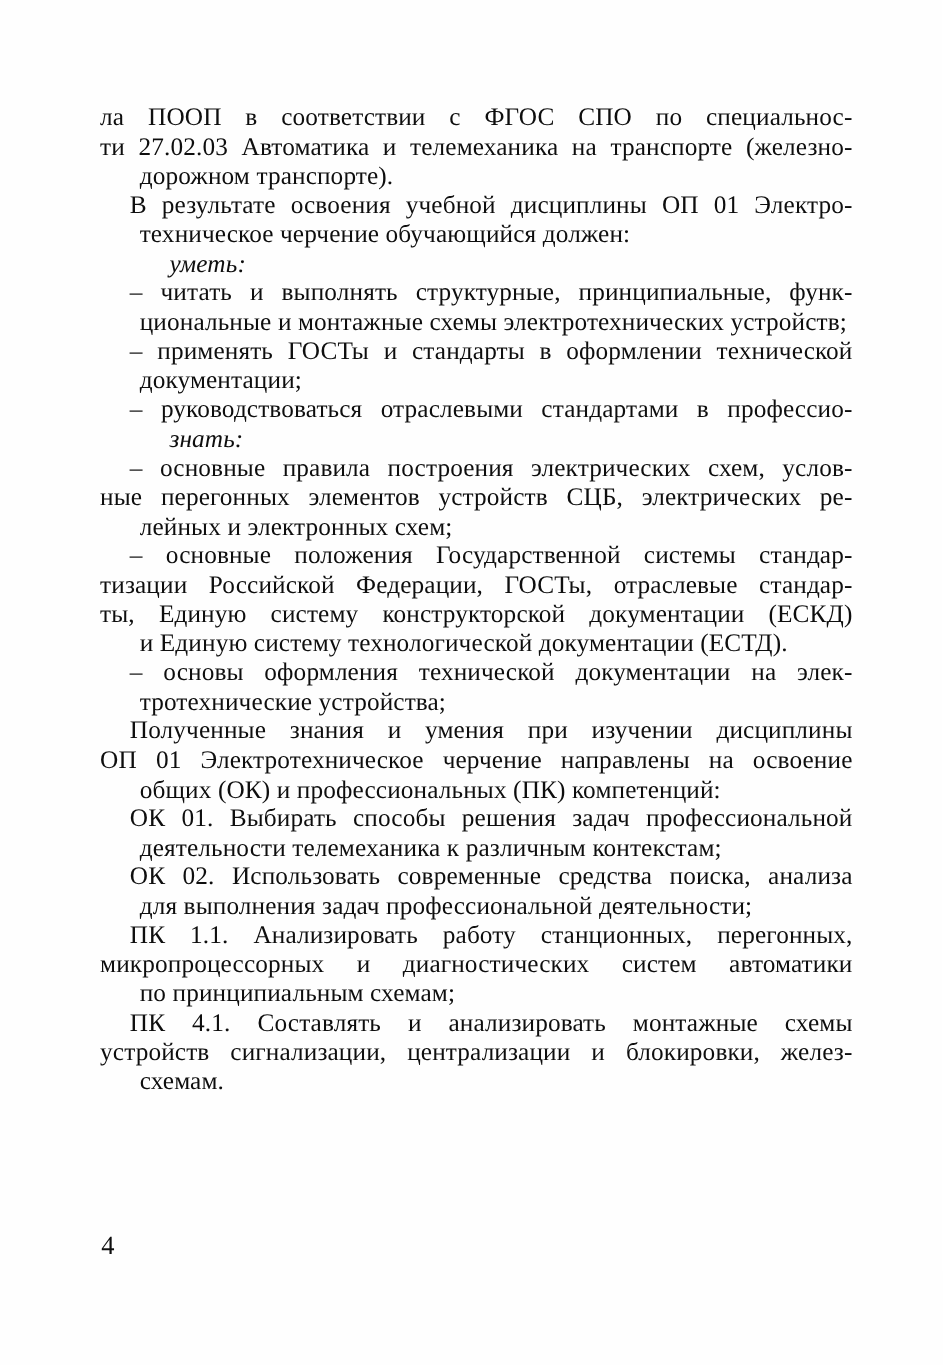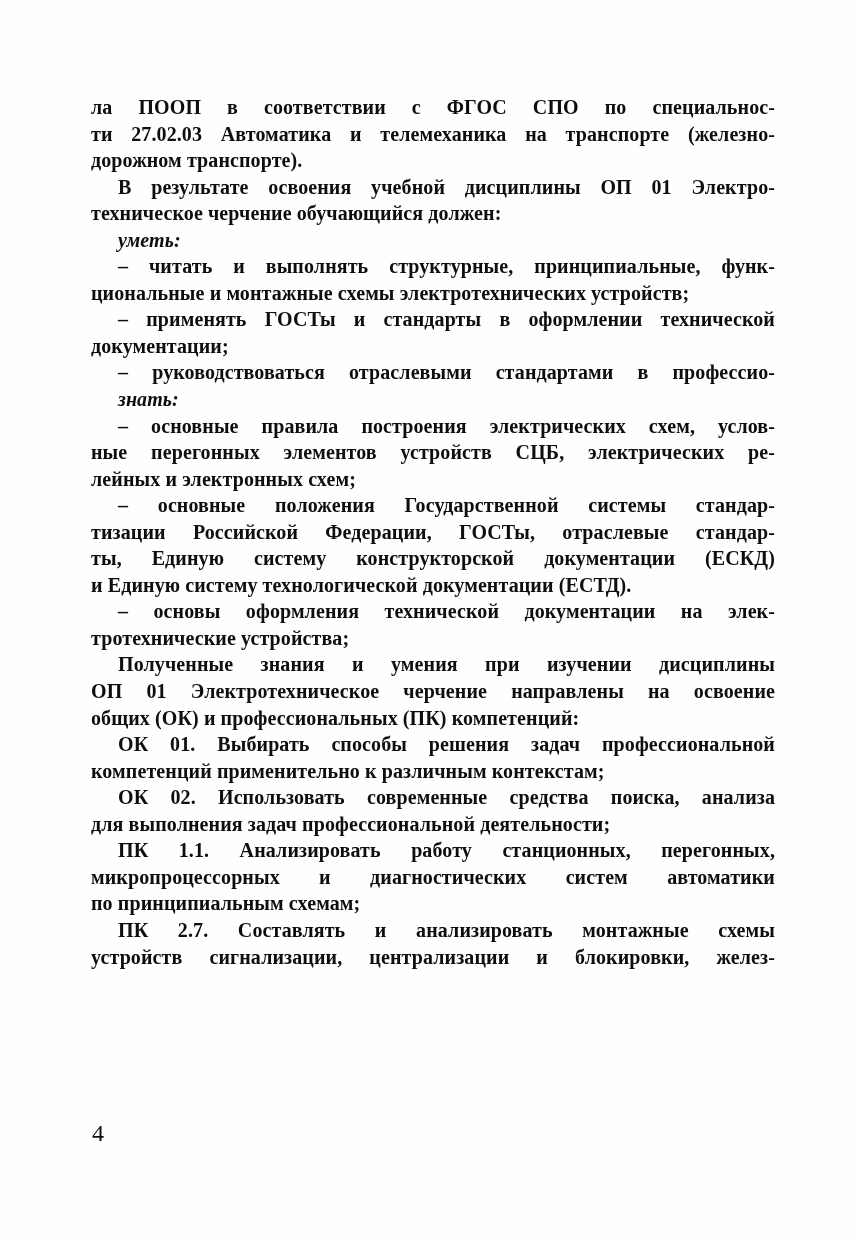--- a/index.html
+++ b/index.html
@@ -23,30 +23,30 @@
     width: 684px;
   }
   .para {
     margin: 0;
     padding: 0;
   }
   .para.italic .line {
     font-style: italic;
   }
   .line {
-    font-size: 20px;
+    font-size: 23px;
     line-height: 26.55px;
     text-align: justify;
     text-align-last: justify;
     white-space: normal;
     letter-spacing: 0.1px;
-    font-weight: bold;
   }
   .line.last {
     text-align-last: left;
+    margin-left: 36px;
   }
   .line.first-indent {
     text-indent: 27px;
   }
   .page-number {
     position: absolute;
     left: 92px;
     top: 1119px;
     font-size: 24px;
     line-height: 28px;
@@ -99,30 +99,31 @@
         <div class="line first-indent">– основы оформления технической документации на элек-</div>
         <div class="line last">тротехнические устройства;</div>
       </div>
       <div class="para">
         <div class="line first-indent">Полученные знания и умения при изучении дисциплины</div>
         <div class="line">ОП 01 Электротехническое черчение направлены на освоение</div>
         <div class="line last">общих (ОК) и профессиональных (ПК) компетенций:</div>
       </div>
       <div class="para">
         <div class="line first-indent">ОК 01. Выбирать способы решения задач профессиональной</div>
-        <div class="line last">компетенций применительно к различным контекстам;</div>
+        <div class="line last">деятельности телемеханика к различным контекстам;</div>
       </div>
       <div class="para">
         <div class="line first-indent">ОК 02. Использовать современные средства поиска, анализа</div>
         <div class="line last">для выполнения задач профессиональной деятельности;</div>
       </div>
       <div class="para">
         <div class="line first-indent">ПК 1.1. Анализировать работу станционных, перегонных,</div>
         <div class="line">микропроцессорных и диагностических систем автоматики</div>
         <div class="line last">по принципиальным схемам;</div>
       </div>
       <div class="para">
-        <div class="line first-indent">ПК 2.7. Составлять и анализировать монтажные схемы</div>
+        <div class="line first-indent">ПК 4.1. Составлять и анализировать монтажные схемы</div>
         <div class="line">устройств сигнализации, централизации и блокировки, желез-</div>
+        <div class="line last">схемам.</div>
       </div>
     </div>
   <div class="page-number">4</div>
 </div>
 
 </body></html>

